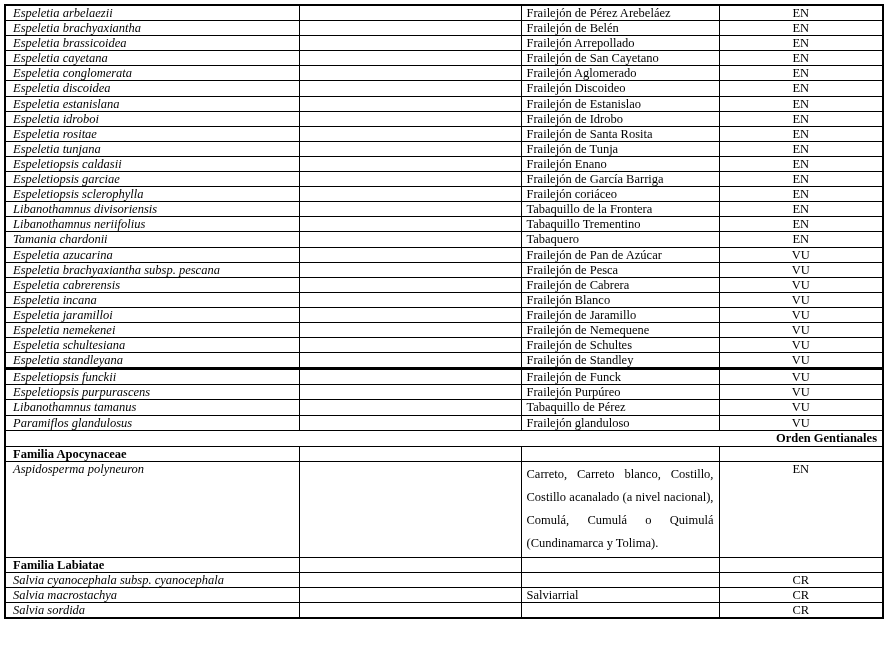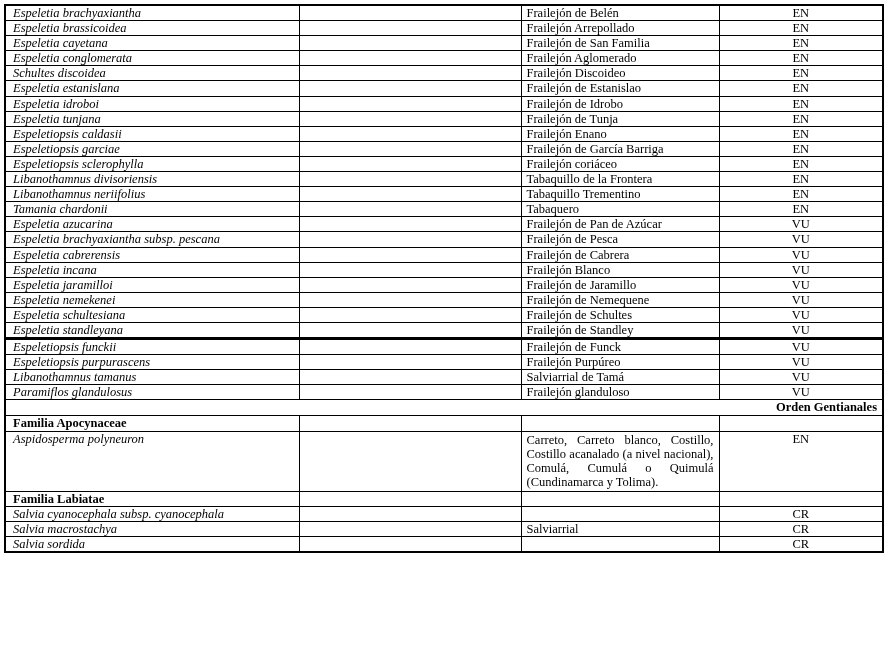--- a/index.html
+++ b/index.html
@@ -47,77 +47,89 @@
   td.familia {
     font-weight: bold;
     padding-left: 7px;
   }
   tr.thick-after td {
     border-bottom-width: 3px;
   }
   td.wrap {
     white-space: normal;
     text-align: justify;
-    line-height: 14px;
+    line-height: 23px;
     padding-top: 1px;
     padding-bottom: 2px;
   }
 </style>
 </head>
 <body>
 
 <div class="page">
   <table class="species-table">
     <colgroup>
       <col style="width:294px">
       <col style="width:222px">
       <col style="width:198px">
       <col style="width:164px">
     </colgroup>
     <tbody>
         <tr>
+          <td class="sci">Espeletia arbelaezii</td>
+          <td></td>
+          <td>Frailejón de Pérez Arebeláez</td>
+          <td class="status">EN</td>
+        </tr>
+        <tr>
           <td class="sci">Espeletia brachyaxiantha</td>
           <td></td>
           <td>Frailejón de Belén</td>
           <td class="status">EN</td>
         </tr>
         <tr>
           <td class="sci">Espeletia brassicoidea</td>
           <td></td>
           <td>Frailejón Arrepollado</td>
           <td class="status">EN</td>
         </tr>
         <tr>
           <td class="sci">Espeletia cayetana</td>
           <td></td>
-          <td>Frailejón de San Familia</td>
+          <td>Frailejón de San Cayetano</td>
           <td class="status">EN</td>
         </tr>
         <tr>
           <td class="sci">Espeletia conglomerata</td>
           <td></td>
           <td>Frailejón Aglomerado</td>
           <td class="status">EN</td>
         </tr>
         <tr>
-          <td class="sci">Schultes discoidea</td>
+          <td class="sci">Espeletia discoidea</td>
           <td></td>
           <td>Frailejón Discoideo</td>
           <td class="status">EN</td>
         </tr>
         <tr>
           <td class="sci">Espeletia estanislana</td>
           <td></td>
           <td>Frailejón de Estanislao</td>
           <td class="status">EN</td>
         </tr>
         <tr>
           <td class="sci">Espeletia idroboi</td>
           <td></td>
           <td>Frailejón de Idrobo</td>
+          <td class="status">EN</td>
+        </tr>
+        <tr>
+          <td class="sci">Espeletia rositae</td>
+          <td></td>
+          <td>Frailejón de Santa Rosita</td>
           <td class="status">EN</td>
         </tr>
         <tr>
           <td class="sci">Espeletia tunjana</td>
           <td></td>
           <td>Frailejón de Tunja</td>
           <td class="status">EN</td>
         </tr>
         <tr>
           <td class="sci">Espeletiopsis caldasii</td>
@@ -211,21 +223,21 @@
         </tr>
         <tr>
           <td class="sci">Espeletiopsis purpurascens</td>
           <td></td>
           <td>Frailejón Purpúreo</td>
           <td class="status">VU</td>
         </tr>
         <tr>
           <td class="sci">Libanothamnus tamanus</td>
           <td></td>
-          <td>Salviarrial de Tamá</td>
+          <td>Tabaquillo de Pérez</td>
           <td class="status">VU</td>
         </tr>
         <tr>
           <td class="sci">Paramiflos glandulosus</td>
           <td></td>
           <td>Frailejón glanduloso</td>
           <td class="status">VU</td>
         </tr>
         <tr class="orden">
           <td colspan="4">Orden Gentianales</td>

